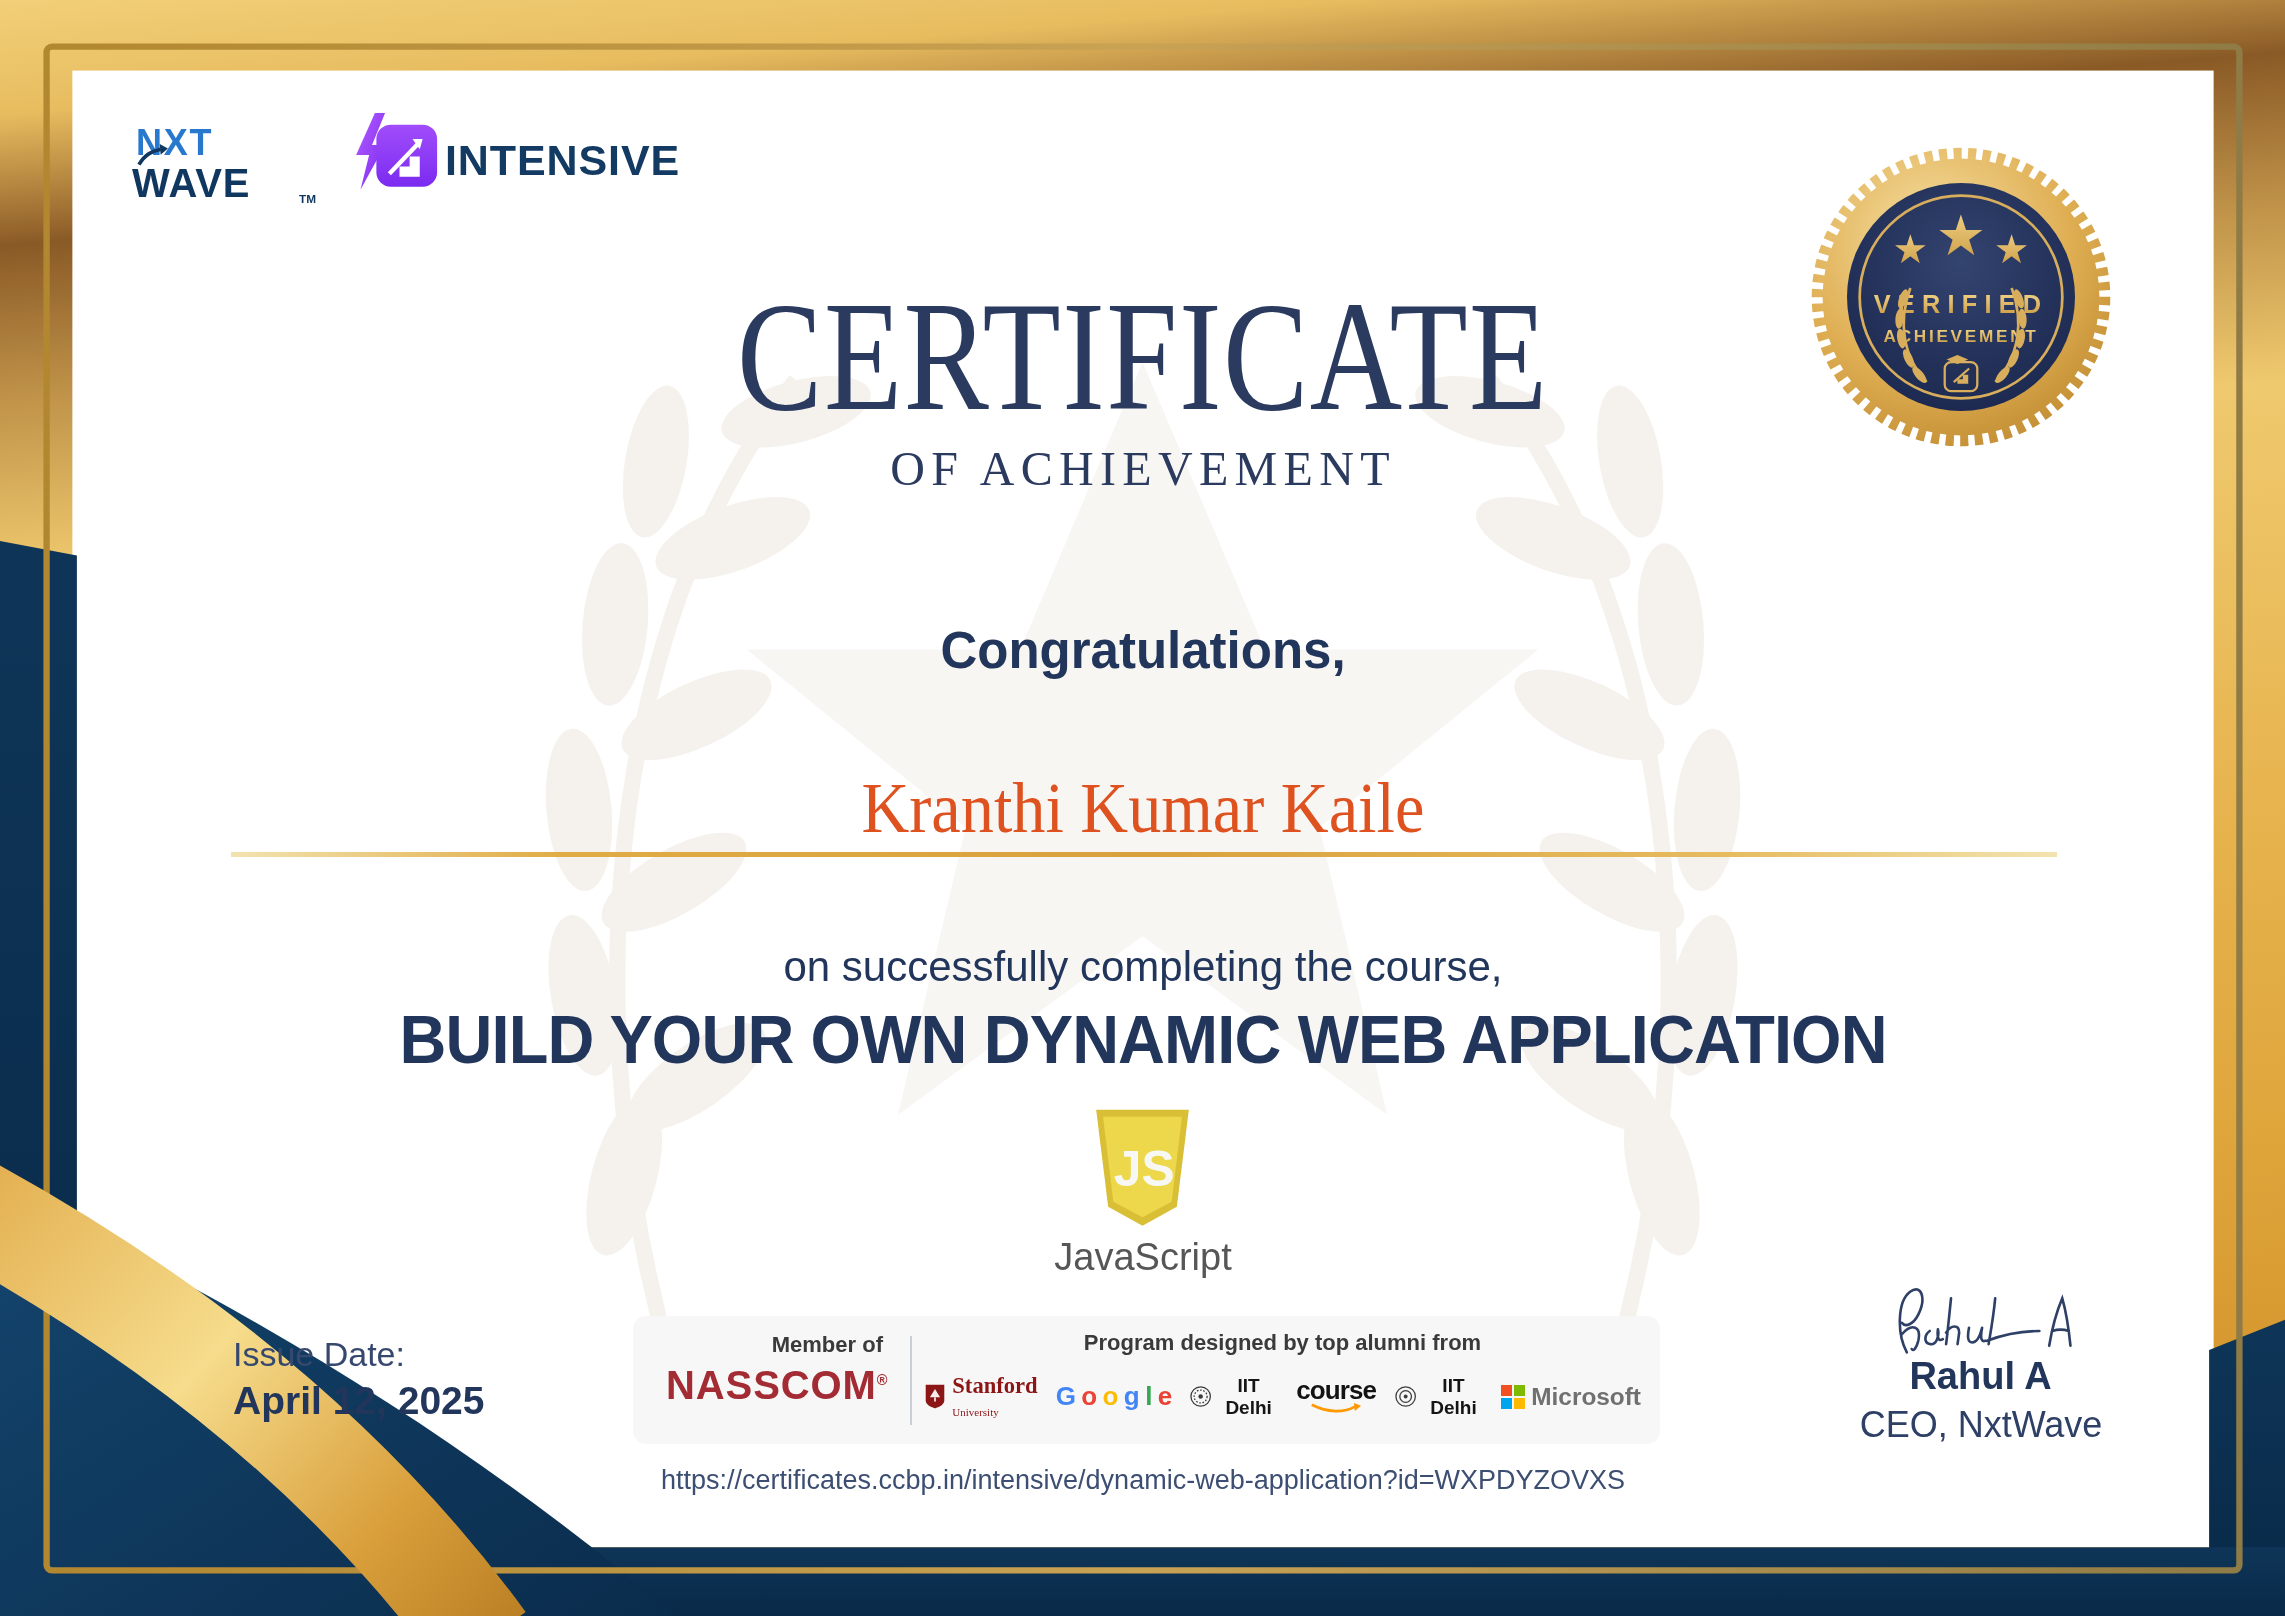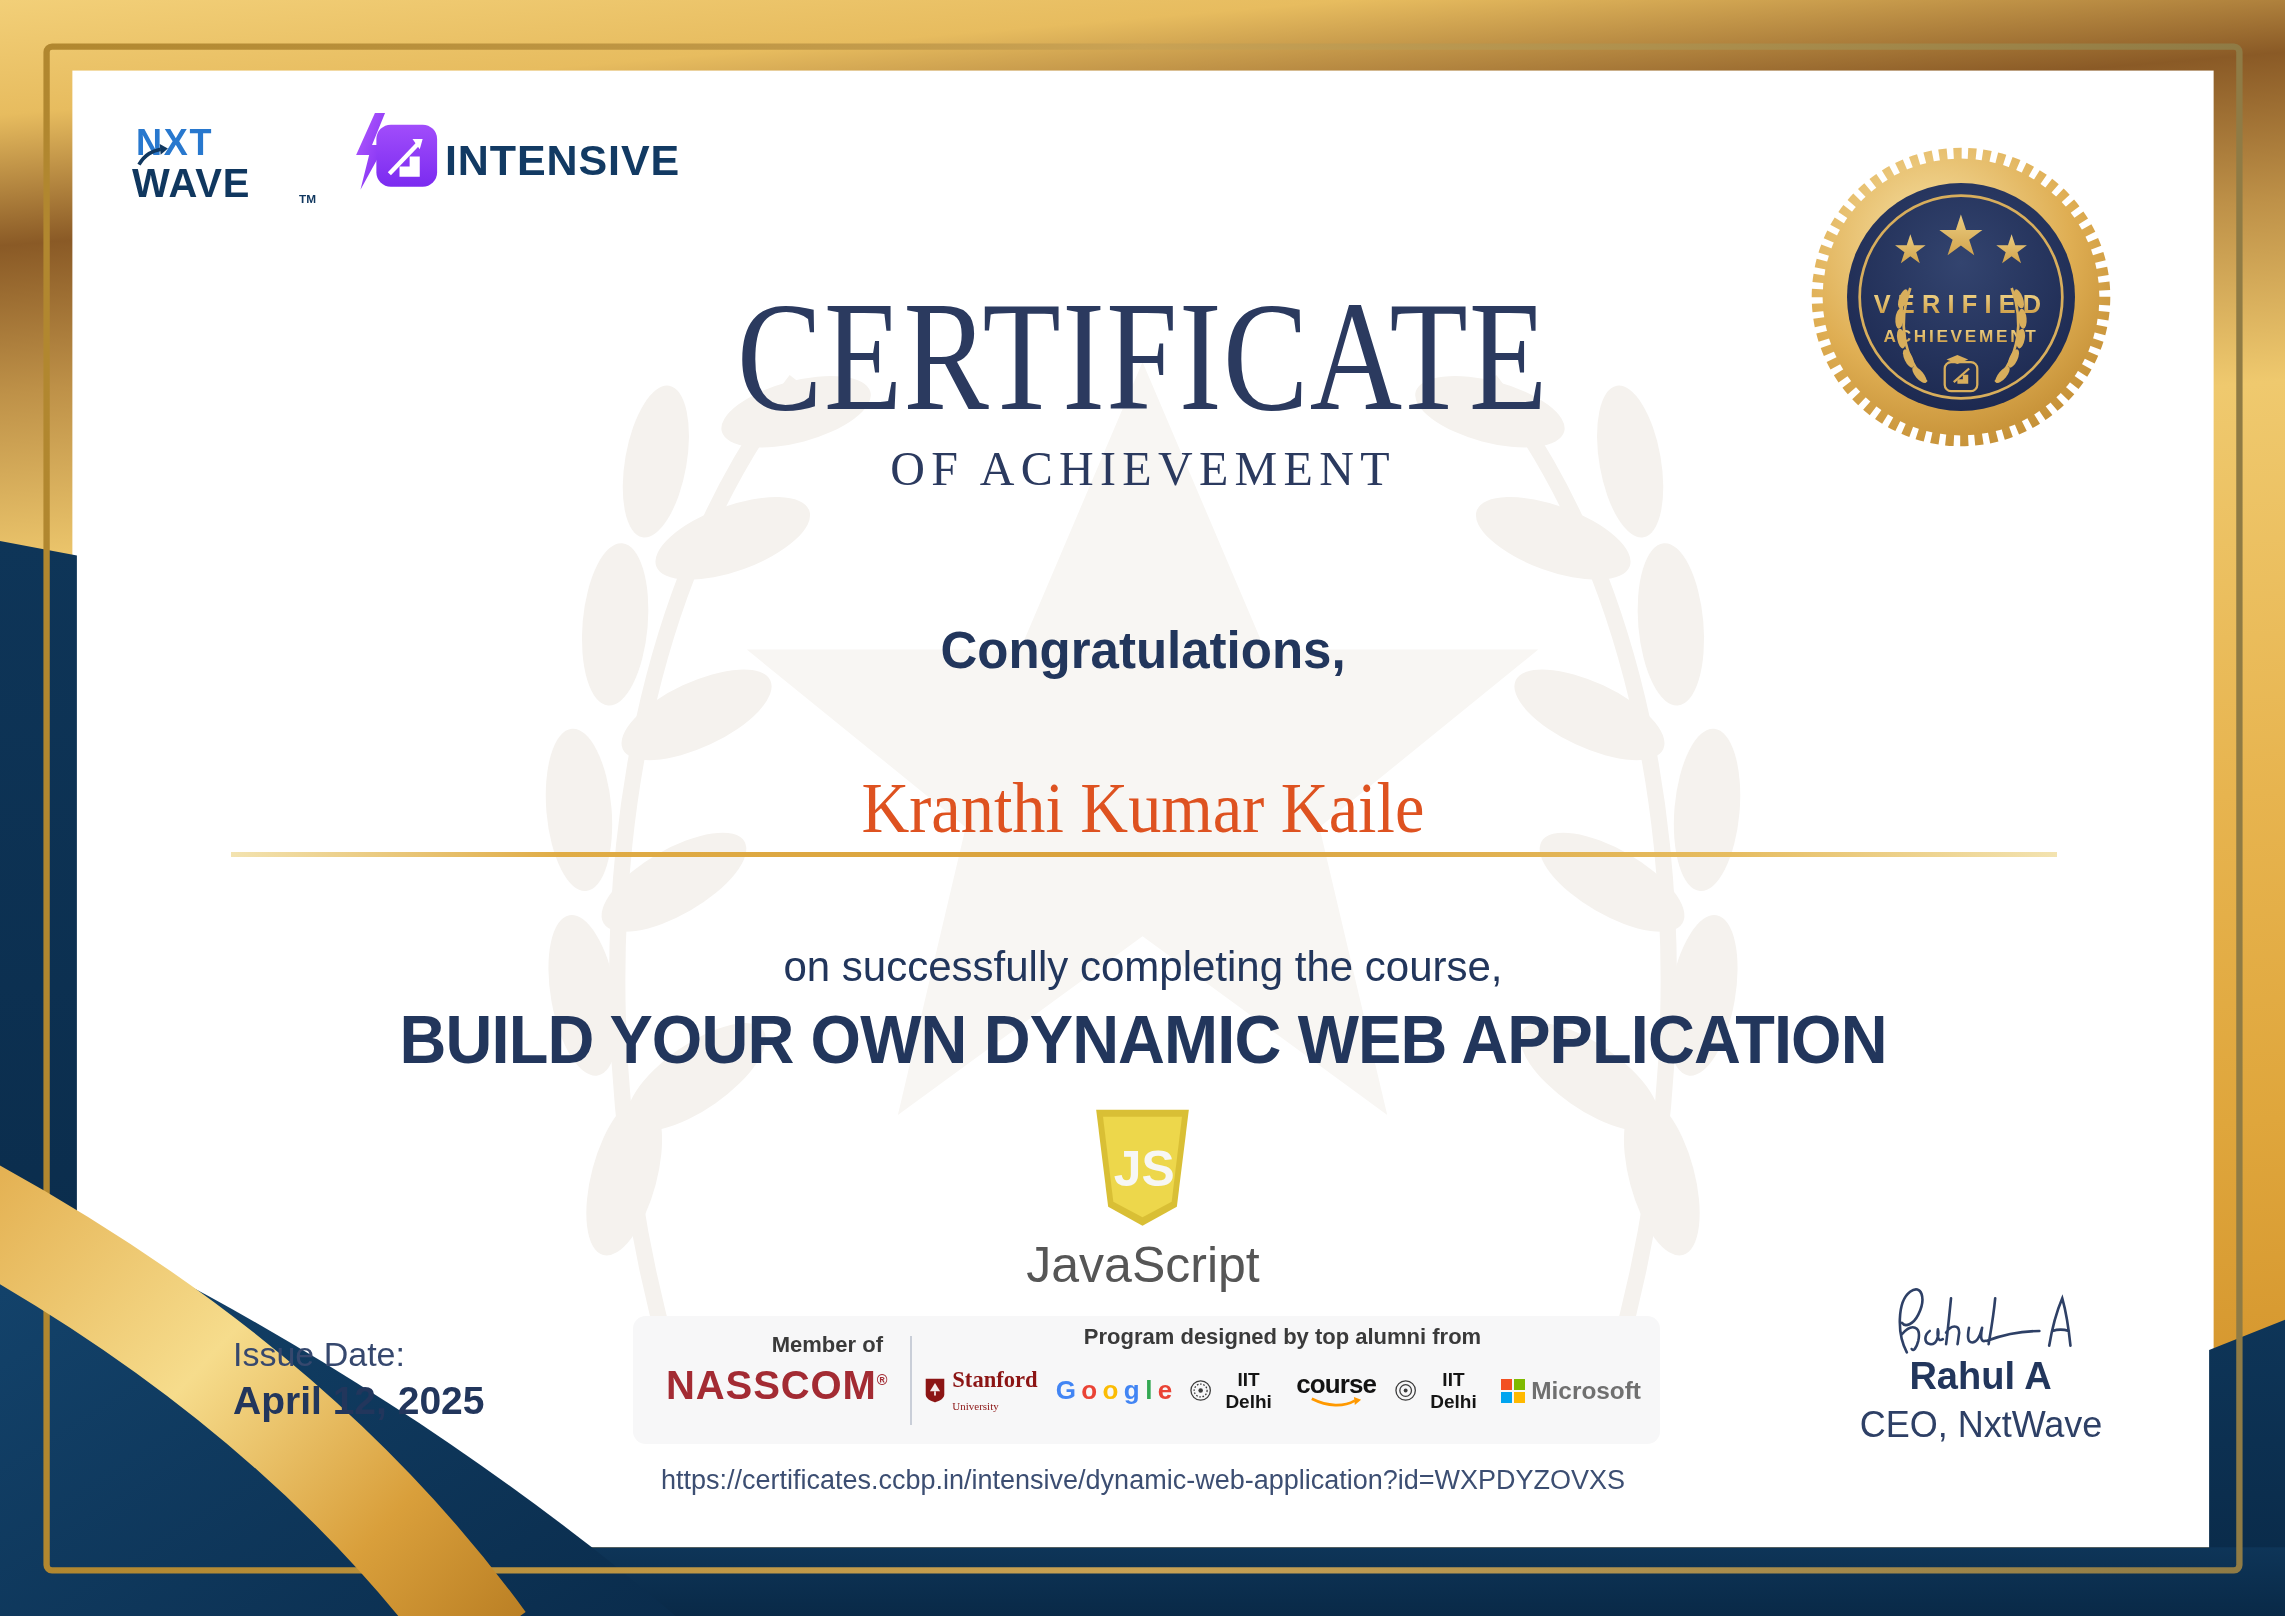--- a/index.html
+++ b/index.html
@@ -32,34 +32,34 @@
              font-size:72px;color:#DE5220;}
   .recipient .sx{display:inline-block;transform:scaleX(0.92);}
   .divider{left:231px;top:852px;width:1826px;height:4.5px;
            background:linear-gradient(90deg,#F3E3B0 0%,#E0AC45 18%,#D9A13B 50%,#E6BC5F 82%,#F3E3B0 100%);}
   .completing{top:943px;font-size:42px;font-weight:500;color:#22365C;}
   .course{top:1000px;font-size:69px;font-weight:700;color:#22365C;letter-spacing:-0.9px;}
   .course .sx{display:inline-block;transform:scaleX(0.94);}
 
   
   .js-logo{left:1091px;top:1107px;}
-  .tech-label{top:1236px;font-size:50px;color:#565656;}
+  .tech-label{top:1236px;font-size:38px;color:#565656;}
 
   
   .issue-label{left:233px;top:1335px;font-size:34px;color:#36486E;font-weight:500;}
   .issue-date{left:233px;top:1379px;font-size:39px;color:#22365C;font-weight:700;}
 
   
   .strip{left:633px;top:1316px;width:1027px;height:128px;background:#F7F7F8;border-radius:12.7px;}
   .member-col{position:absolute;left:33px;top:16.3px;width:217px;text-align:right;}
   .member-of{font-size:22px;font-weight:600;color:#3A3A3A;}
   .nasscom{margin-top:7.2px;font-size:40px;font-weight:800;color:#A32B33;letter-spacing:0.9px;line-height:1;}
   .nasscom sup{font-size:14.5px;font-weight:700;}
   .vdiv{position:absolute;left:277px;top:20px;height:89px;width:1.8px;background:#C9CED8;}
-  .program-col{position:absolute;left:291px;top:8px;width:717px;text-align:center;}
+  .program-col{position:absolute;left:291px;top:14px;width:717px;text-align:center;}
   .program-label{font-size:22px;font-weight:600;color:#3A3A3A;}
   .logos{display:flex;align-items:center;justify-content:center;gap:18px;margin-top:12.7px;height:56px;}
   .logo-item{display:flex;align-items:center;gap:6.3px;}
   .stanford-txt{text-align:left;font-family:"Liberation Serif","DejaVu Serif",serif;color:#8C1515;line-height:1;}
   .stanford-l1{font-size:22.6px;font-weight:700;}
   .stanford-l2{font-size:11px;margin-top:9px;}
   .google{font-size:26px;font-weight:700;letter-spacing:-0.9px;}
   .gl-0,.gl-3{color:#4285F4;}.gl-1,.gl-5{color:#EA4335;}.gl-2{color:#FBBC05;}.gl-4{color:#34A853;}
   .iit-label{font-size:19px;font-weight:700;color:#151515;}
   .amazon-col{display:flex;flex-direction:column;align-items:center;}

